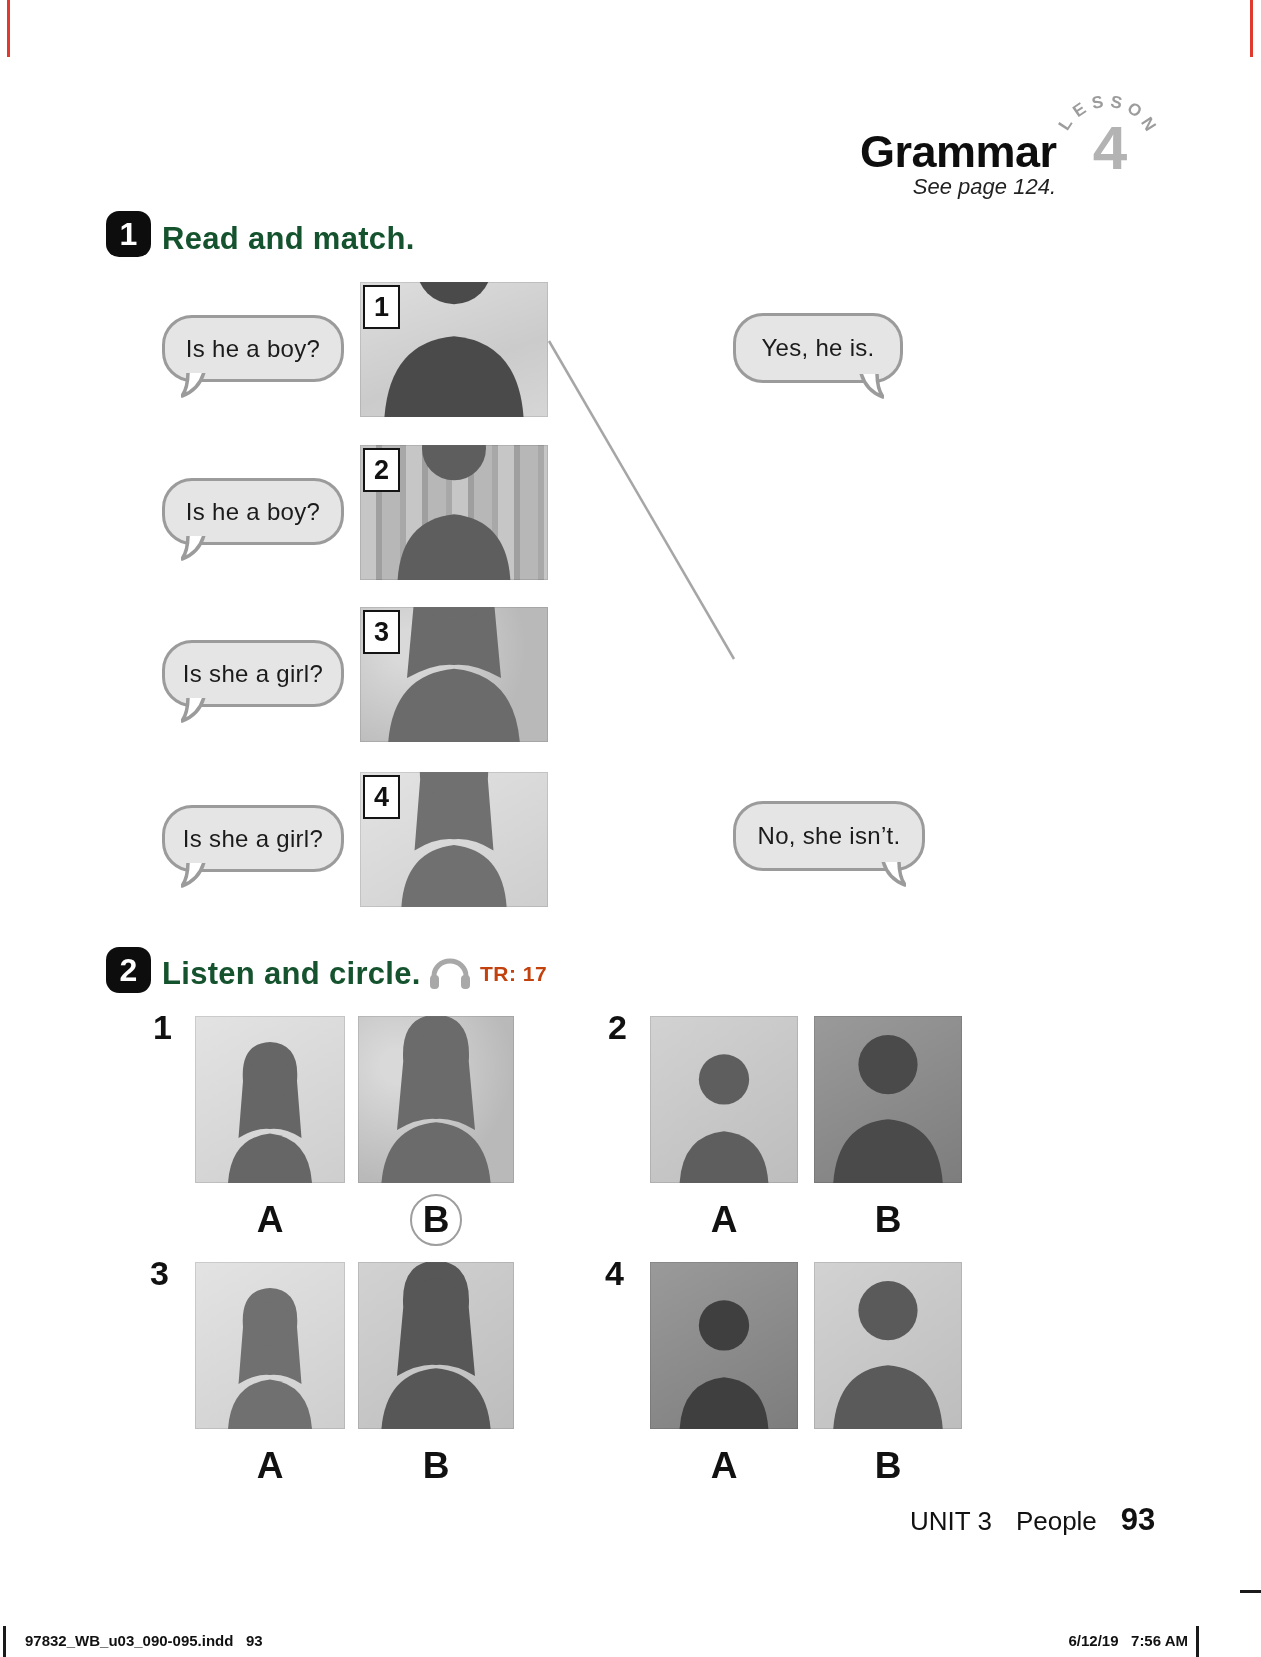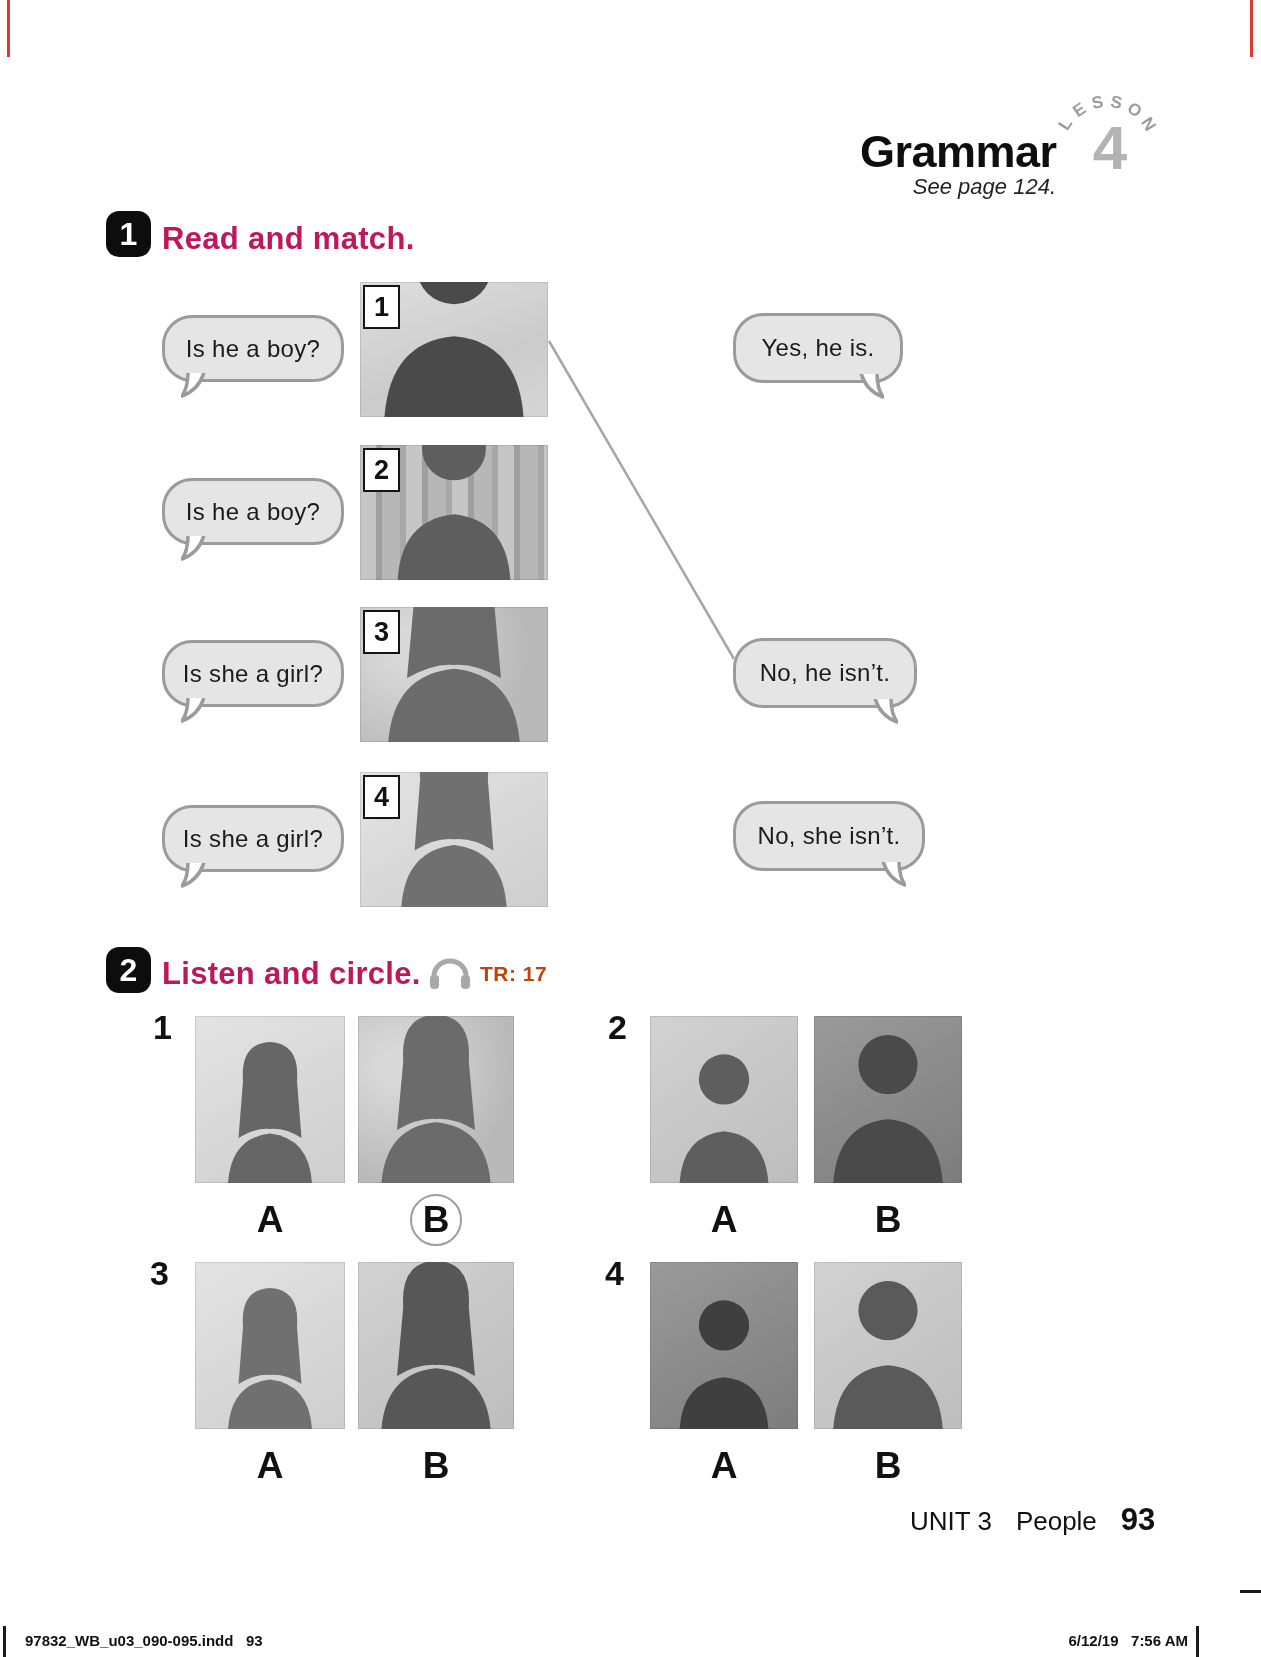--- a/index.html
+++ b/index.html
@@ -24,21 +24,21 @@
   .al3{transform:translate(-50%,-50%) rotate(11deg) translateY(-49px);}
   .al4{transform:translate(-50%,-50%) rotate(34deg) translateY(-49px);}
   .al5{transform:translate(-50%,-50%) rotate(57deg) translateY(-49px);}
   .lesson-num{position:absolute;left:1082px;top:112px;width:56px;text-align:center;
               font-size:62px;font-weight:800;color:#b3b3b3;}
 
   
   .badge{position:absolute;width:45px;height:46px;background:#0d0d0d;border-radius:13px;
          display:flex;align-items:center;justify-content:center;color:#fff;
          font-size:32px;font-weight:800;}
-  .act-title{position:absolute;font-size:31px;font-weight:800;letter-spacing:0.3px;color:#be185d;}
+  .act-title{position:absolute;font-size:31px;font-weight:800;letter-spacing:0.3px;color:#14532d;}
   .tr-label{position:absolute;font-size:21px;font-weight:700;color:#c2410c;letter-spacing:0.5px;}
   .hp{position:absolute;}
 
   
   .bubble{position:absolute;background:#e5e5e5;border:3.5px solid #9b9b9b;border-radius:30px;
           display:flex;align-items:center;justify-content:center;}
   .bubble .bubble-text{font-size:24px;letter-spacing:0.3px;color:#1b1b1b;white-space:nowrap;}
   .tail{position:absolute;width:30px;height:26px;}
   .tail-left{left:16px;bottom:-20px;}
   .tail-right{right:16px;bottom:-20px;transform:scaleX(-1);}
@@ -184,26 +184,20 @@
         <span>4</span>
       </span>
   </div>
 
   <div class="bubble" style="left:733px;top:313px;width:164px;height:64px">
     <span class="bubble-text">Yes, he is.</span>
     <svg class="tail tail-right" viewBox="0 0 30 26">
         <use href="#tail-shape"></use>
       </svg>
   </div>
-  <div class="bubble" style="left:733px;top:638px;width:178px;height:64px">
-    <span class="bubble-text">No, he isn’t.</span>
-    <svg class="tail tail-right" viewBox="0 0 30 26">
-        <use href="#tail-shape"></use>
-      </svg>
-  </div>
   <div class="bubble" style="left:733px;top:801px;width:186px;height:64px">
     <span class="bubble-text">No, she isn’t.</span>
     <svg class="tail tail-right" viewBox="0 0 30 26">
         <use href="#tail-shape"></use>
       </svg>
   </div>
 
   <svg class="match-svg" width="1261" height="1657" viewBox="0 0 1261 1657">
     <line x1="549" y1="341" x2="734" y2="659" stroke="#a6a6a6" stroke-width="2.5"></line>
   </svg>

